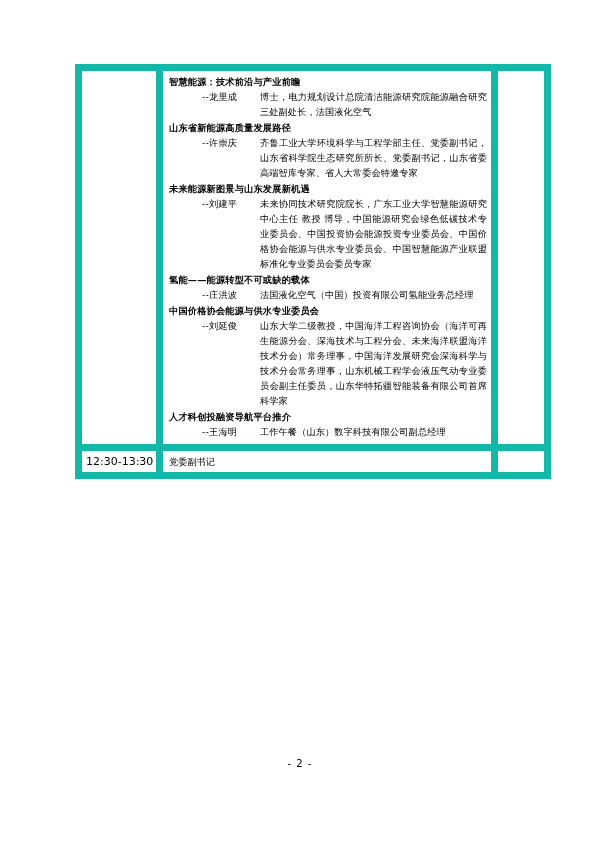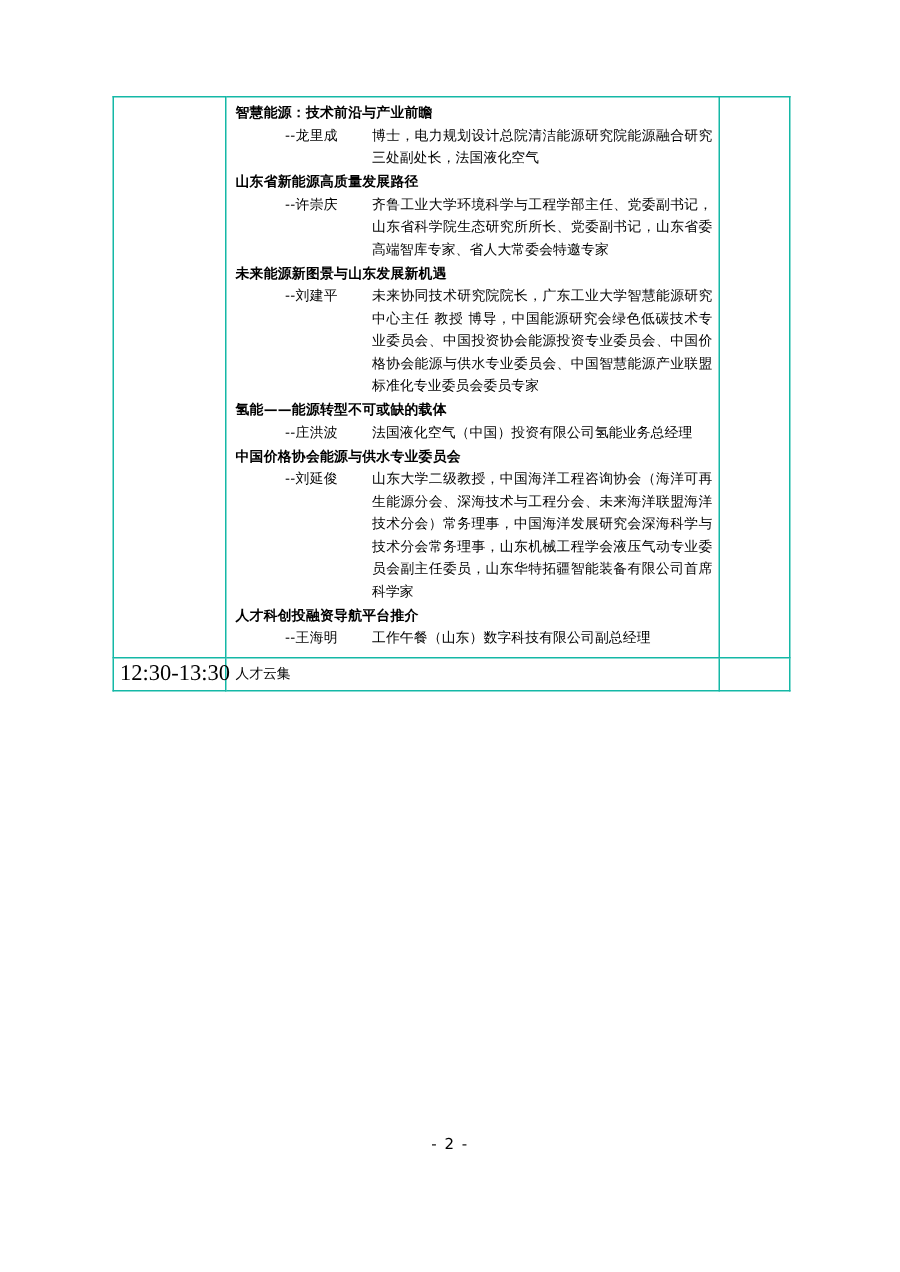--- a/index.html
+++ b/index.html
@@ -25,21 +25,21 @@
   }
   .agenda-table {
     position: absolute;
     left: 75px;
     top: 64px;
     width: 450px;
     border-collapse: collapse;
     table-layout: fixed;
   }
   .agenda-table td {
-    border: 1px solid #14b8a6;
+    border: 7px solid #14b8a6;
     vertical-align: top;
     padding: 0;
   }
   .col-time {
     width: 74px;
   }
   .col-body {
     width: 328px;
   }
   .col-tail {
@@ -70,25 +70,24 @@
     white-space: nowrap;
     letter-spacing: 0.2px;
   }
   .person-desc {
     flex: 1 1 auto;
     text-align: justify;
     text-justify: inter-ideograph;
     letter-spacing: 0.1px;
   }
   .lunch-time {
-    font-size: 15px;
+    font-size: 11px;
     line-height: 15px;
     padding: 3px 2px 3px 4px;
     white-space: nowrap;
-    font-family: Liberation Serif, serif;
   }
   .lunch-label {
     font-size: 9.2px;
     line-height: 15px;
     padding: 3px 4px 3px 6px;
   }
   .note {
     position: absolute;
     left: 75px;
     top: 525px;
@@ -168,21 +167,21 @@
 
           </div>
         </td>
         <td class="col-tail"></td>
       </tr>
       <tr>
         <td class="col-time">
           <div class="lunch-time">12:30-13:30</div>
         </td>
         <td class="col-body">
-          <div class="lunch-label">人才云集</div>
+          <div class="lunch-label">党委副书记</div>
         </td>
         <td class="col-tail"></td>
       </tr>
     </tbody>
   </table>
 
   <div class="page-number">- 2 -</div>
 
 </div>
 

